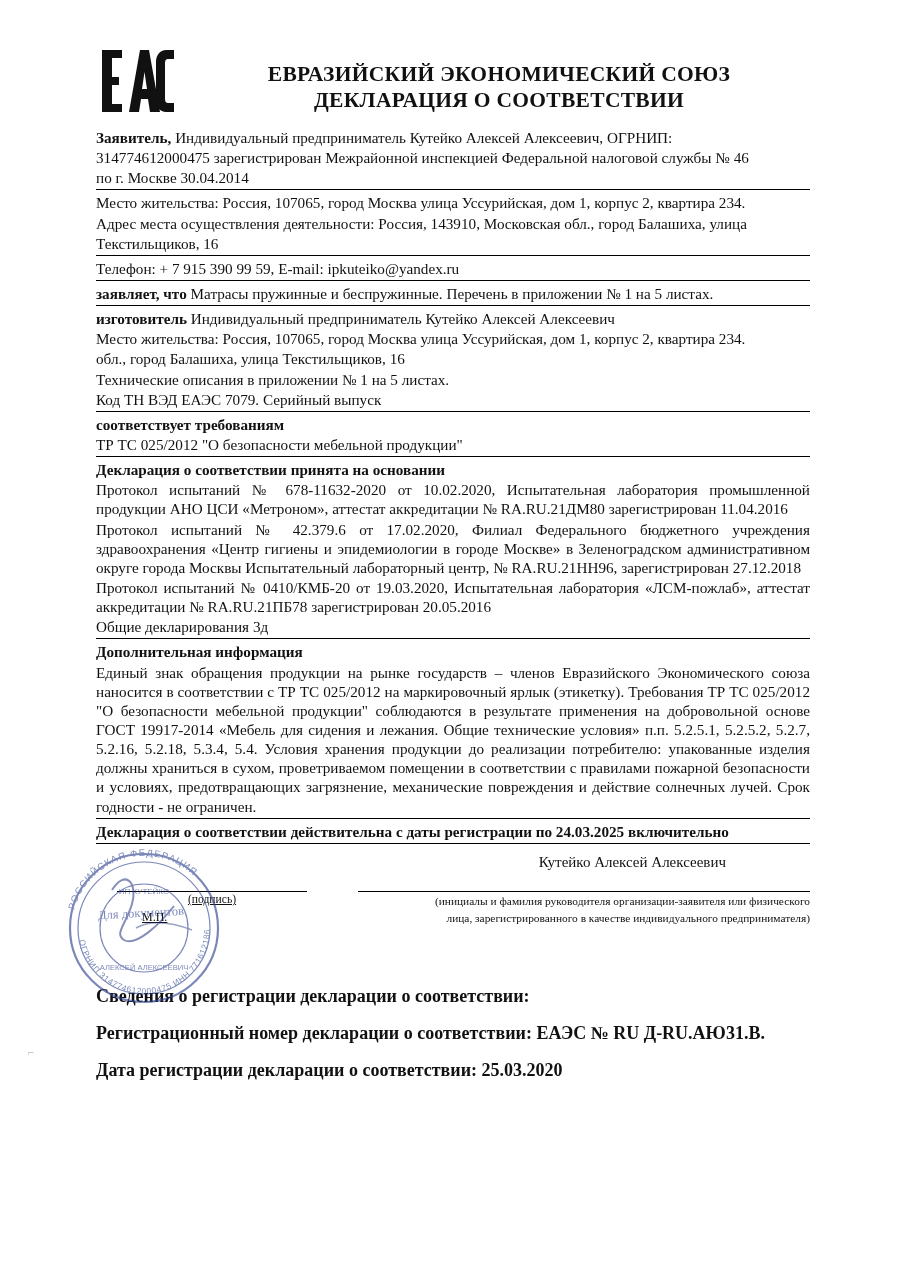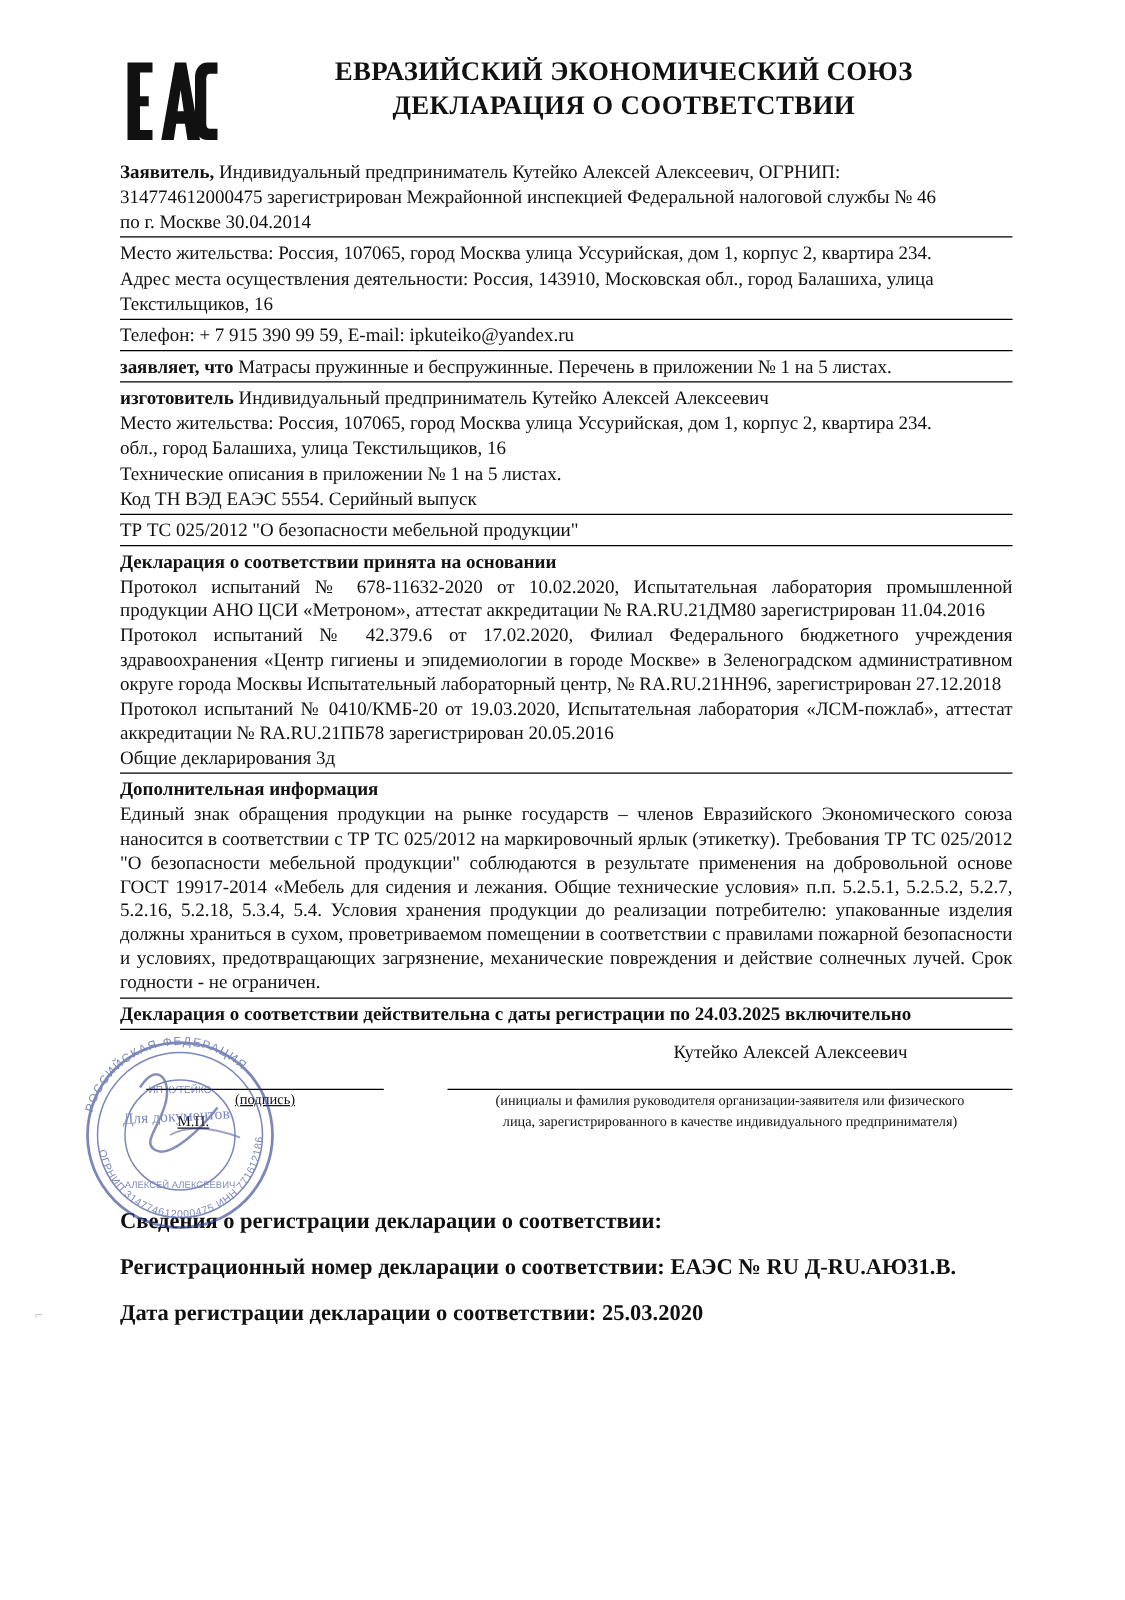--- a/index.html
+++ b/index.html
@@ -24,21 +24,21 @@
   .doc {
     position: absolute;
     left: 96px;
     top: 44px;
     width: 714px;
   }
 
   
   .header {
     display: flex;
-    align-items: flex-start;
+    align-items: flex-end;
     gap: 18px;
     margin-bottom: 14px;
   }
   .eac-mark {
     width: 84px;
     height: 66px;
     flex: 0 0 auto;
     margin-top: 4px;
   }
   .title-block {
@@ -112,21 +112,21 @@
     width: 452px;
   }
   .sig-right .line {
     border-top: 1px solid #000;
     width: 100%;
   }
   .sig-right .cap {
     font-size: 11.4px;
     line-height: 1.32;
     margin-top: 2px;
-    text-align: center;
+    text-align: right;
   }
 
   
   .stamp {
     position: absolute;
     left: -48px;
     top: -22px;
     width: 192px;
     height: 192px;
     opacity: 0.62;
@@ -194,25 +194,26 @@
       <div class="rule"></div>
       <p class="l"><span class="b">заявляет, что</span> <span>Матрасы пружинные и беспружинные. Перечень в приложении № 1 на 5 листах.</span></p>
       <div class="rule"></div>
     </div>
 
     <div class="sec">
       <p class="l"><span class="b">изготовитель</span> <span>Индивидуальный предприниматель Кутейко Алексей Алексеевич</span></p>
       <p class="l">Место жительства: Россия, 107065, город Москва улица Уссурийская, дом 1, корпус 2, квартира 234.</p>
       <p class="l">обл., город  Балашиха, улица Текстильщиков, 16</p>
       <p class="l">Технические описания в приложении № 1 на 5 листах.</p>
-      <p class="l">Код ТН ВЭД ЕАЭС 5554.  Серийный выпуск</p>
-      <div class="rule"></div>
-    </div>
-
-    <div class="sec">
+      <p class="l">Код ТН ВЭД ЕАЭС 7079.  Серийный выпуск</p>
+      <div class="rule"></div>
+    </div>
+
+    <div class="sec">
+      <p class="l b">соответствует требованиям</p>
       <p class="l">ТР ТС 025/2012 "О безопасности мебельной продукции"</p>
       <div class="rule"></div>
     </div>
 
     <div class="sec">
       <p class="l b">Декларация о соответствии принята на основании</p>
       <p class="l blk">Протокол испытаний № 678-11632-2020 от 10.02.2020, Испытательная лаборатория промышленной продукции АНО ЦСИ «Метроном», аттестат аккредитации № RA.RU.21ДМ80 зарегистрирован 11.04.2016</p>
       <p class="l blk">Протокол испытаний № 42.379.6 от 17.02.2020, Филиал Федерального бюджетного учреждения здравоохранения «Центр гигиены и эпидемиологии в городе Москве» в Зеленоградском административном округе города Москвы Испытательный лабораторный центр, № RA.RU.21НН96, зарегистрирован 27.12.2018</p>
       <p class="l blk">Протокол испытаний № 0410/КМБ-20 от 19.03.2020, Испытательная лаборатория «ЛСМ-пожлаб», аттестат аккредитации № RA.RU.21ПБ78 зарегистрирован 20.05.2016</p>
       <p class="l">Общие декларирования 3д</p>

